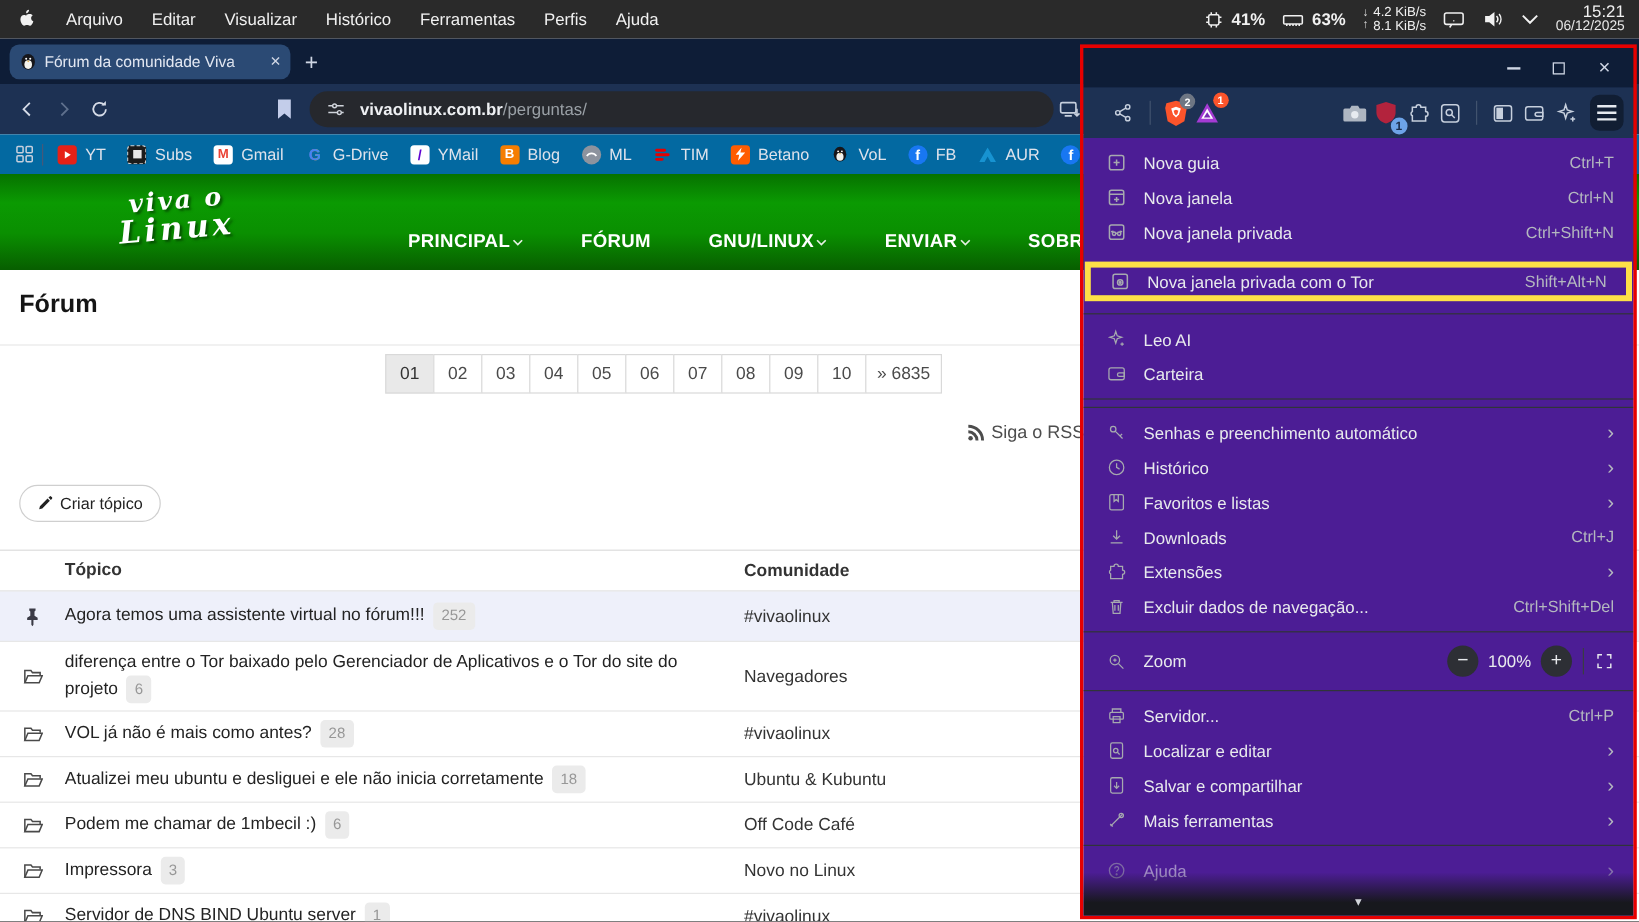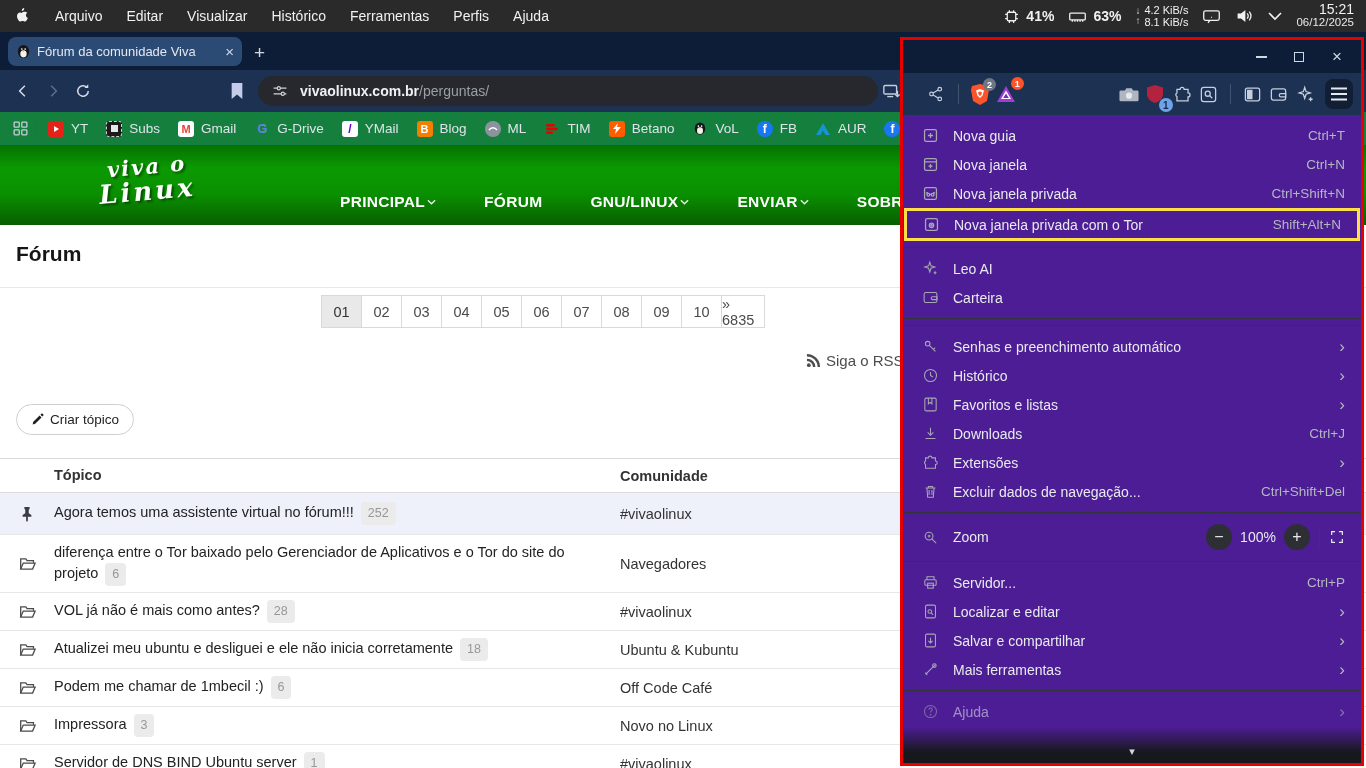--- a/index.html
+++ b/index.html
@@ -33,21 +33,21 @@
   .toolbar { position:absolute; top:70px; left:0; width:1366px; height:42px; background:#1d3153;
     display:flex; align-items:center; }
   .navbtn { width:30px; height:30px; display:flex; align-items:center; justify-content:center; cursor:pointer; }
   .urlbar { position:absolute; left:258px; top:6px; width:620px; height:30px; background:#26282d; border-radius:15px;
     display:flex; align-items:center; padding:0 14px; gap:12px; }
   .urlbar .dom { color:#eef0f3; font-size:14px; font-weight:bold; }
   .urlbar .path { color:#9aa0a6; font-size:14px; margin-left:-12px; }
   .bookmark-btn { position:absolute; left:222px; top:6px; width:30px; height:30px; display:flex; align-items:center; justify-content:center; }
   .dl-device { position:absolute; left:876px; top:6px; width:30px; height:30px; display:flex; align-items:center; justify-content:center; }
 
-  .bookmarksbar { position:absolute; top:112px; left:0; width:1366px; height:33px; background:#15803d;
+  .bookmarksbar { position:absolute; top:112px; left:0; width:1366px; height:33px; background:#0369a1;
     display:flex; align-items:center; padding-left:12px; color:#dfe3ec; font-size:13.5px; overflow:hidden; }
   .bm { display:flex; align-items:center; gap:7px; margin-right:18px; cursor:pointer; white-space:nowrap; }
   .bm-ico { width:16px; height:16px; border-radius:3px; display:flex; align-items:center; justify-content:center;
     font-size:11px; font-weight:bold; flex:0 0 16px; }
   .bb-sep { width:1px; height:18px; background:#45587a; margin:0 12px 0 6px; }
 
   
   .content { position:absolute; top:145px; left:0; width:1366px; height:623px; background:#fff; overflow:hidden; }
   .site-header { position:absolute; top:0; left:0; width:1366px; height:80px;
     background:linear-gradient(180deg,#067200 0%, #0b9a02 30%, #0a8f01 62%, #075e00 100%); }
@@ -59,21 +59,21 @@
   .sitenav { position:absolute; left:340px; top:48px; display:flex; gap:48px; color:#fff; font-size:15.5px; font-weight:bold; }
   .sitenav .nitem { display:flex; align-items:center; gap:2px; cursor:pointer; letter-spacing:.3px; }
 
   .page-title { position:absolute; left:16px; top:97px; font-size:21px; font-weight:bold; color:#151515; }
   .hdiv { position:absolute; top:142px; left:0; width:1366px; border-top:1px solid #e8e8e8; }
 
   .pagination { position:absolute; left:322px; top:150px; display:flex; }
   .pg { width:41px; height:33px; border:1px solid #d9d9d9; margin-left:-1px; background:#fff; color:#4a4a4a;
     font-size:14.5px; display:flex; align-items:center; justify-content:center; cursor:pointer; }
   .pg.active { background:#e9e9e9; color:#333; }
-  .pg.last { width:44px; }
+  .pg.last { width:64px; }
 
   .rss { position:absolute; left:806px; top:207px; display:flex; align-items:center; gap:5px;
     color:#4d4d4d; font-size:15px; cursor:pointer; }
 
   .create-btn { position:absolute; left:16px; top:259px; border:1px solid #cfcfcf; border-radius:16px; background:#fff;
     padding:7px 14px; font-size:13.5px; color:#222; display:flex; align-items:center; gap:6px; cursor:pointer; }
 
   .ftable { position:absolute; top:313px; left:0; width:1366px; }
   .frow { display:grid; grid-template-columns:54px 566px auto; align-items:center; border-bottom:1px solid #e7e7e7; min-height:38px; }
   .fhead { border-top:1px solid #dcdcdc; border-bottom:1px solid #dcdcdc; min-height:34px; font-weight:bold; color:#333; font-size:15px; }
@@ -106,21 +106,21 @@
   .bdg.blue { width:14px; height:14px; background:#6da3e8; color:#1a2b4a; bottom:-4px; right:-4px; font-size:10px; }
   .hamburger { background:rgba(8,14,26,.55); border-radius:8px; width:30px; height:30px; margin-left:6px; }
 
   .menu-panel { flex:1; background:#4c1d95; position:relative; padding-top:6px; overflow:visible; }
   .mi { display:flex; align-items:center; height:29px; padding:0 16px 0 18px; color:#e8eaed; font-size:14px; cursor:pointer; }
   .mic { width:18px; height:18px; margin-right:14px; display:flex; align-items:center; justify-content:center; flex:0 0 18px; }
   .mil { white-space:nowrap; }
   .mis { margin-left:auto; color:#b4b8bf; font-size:13.5px; }
   .mia { margin-left:auto; color:#b4b8bf; font-size:17px; line-height:16px; }
   .menu-sep { border-top:1px solid #313439; margin:6px 0; }
-  .mi.hl { height:33px; border:3px solid #fde047; padding-left:15px; margin:0 1px; }
+  .mi.hl { height:33px; border:5px solid #fde047; padding-left:15px; margin:10px 1px; }
 
   .mi.sidebar-row { height:34px; }
   .seg { display:flex; margin-left:2px; white-space:nowrap; }
   .seg-btn { border:1px solid #86898f; margin-left:-1px; padding:6px 10px; font-size:13.5px; color:#f0f1f3;
     background:transparent; cursor:pointer; }
   .seg-btn.selected { background:#4f46d6; border-color:#4f46d6; }
 
   .mi.zoom-row { height:36px; }
   .zoom-btn { width:26px; height:26px; border-radius:50%; background:#2d2f35; color:#e8eaed; font-size:16px;
     display:flex; align-items:center; justify-content:center; cursor:pointer; }

